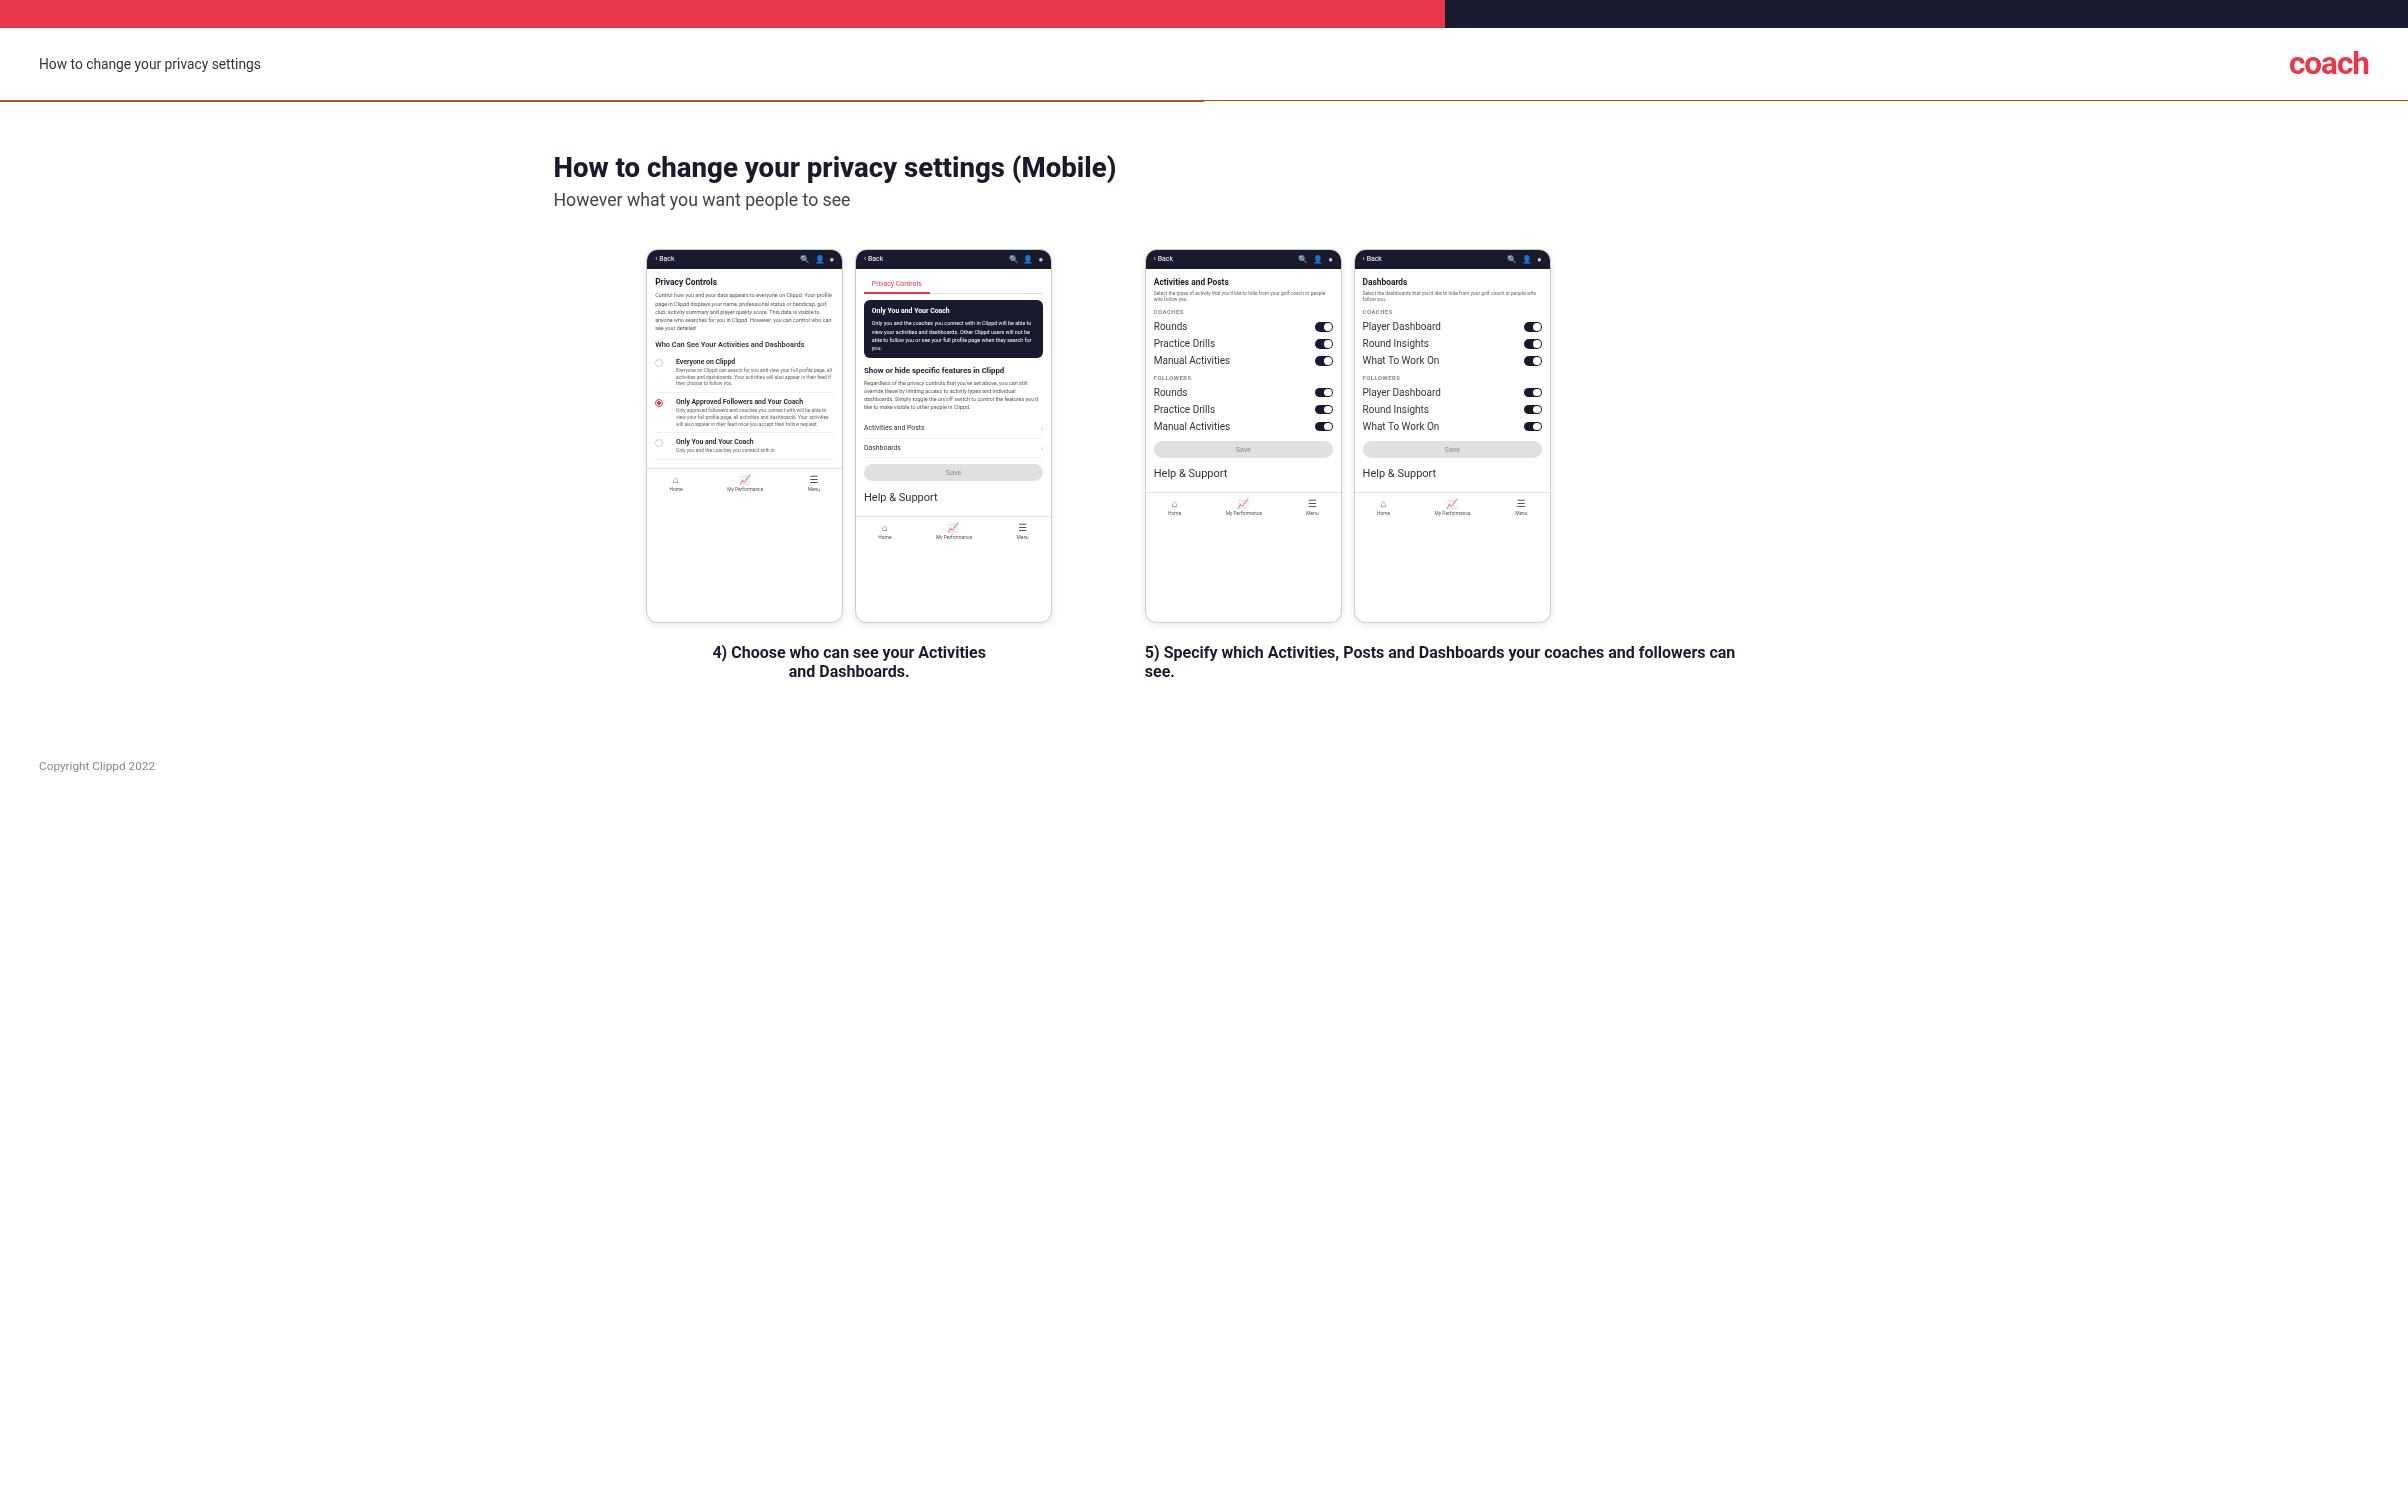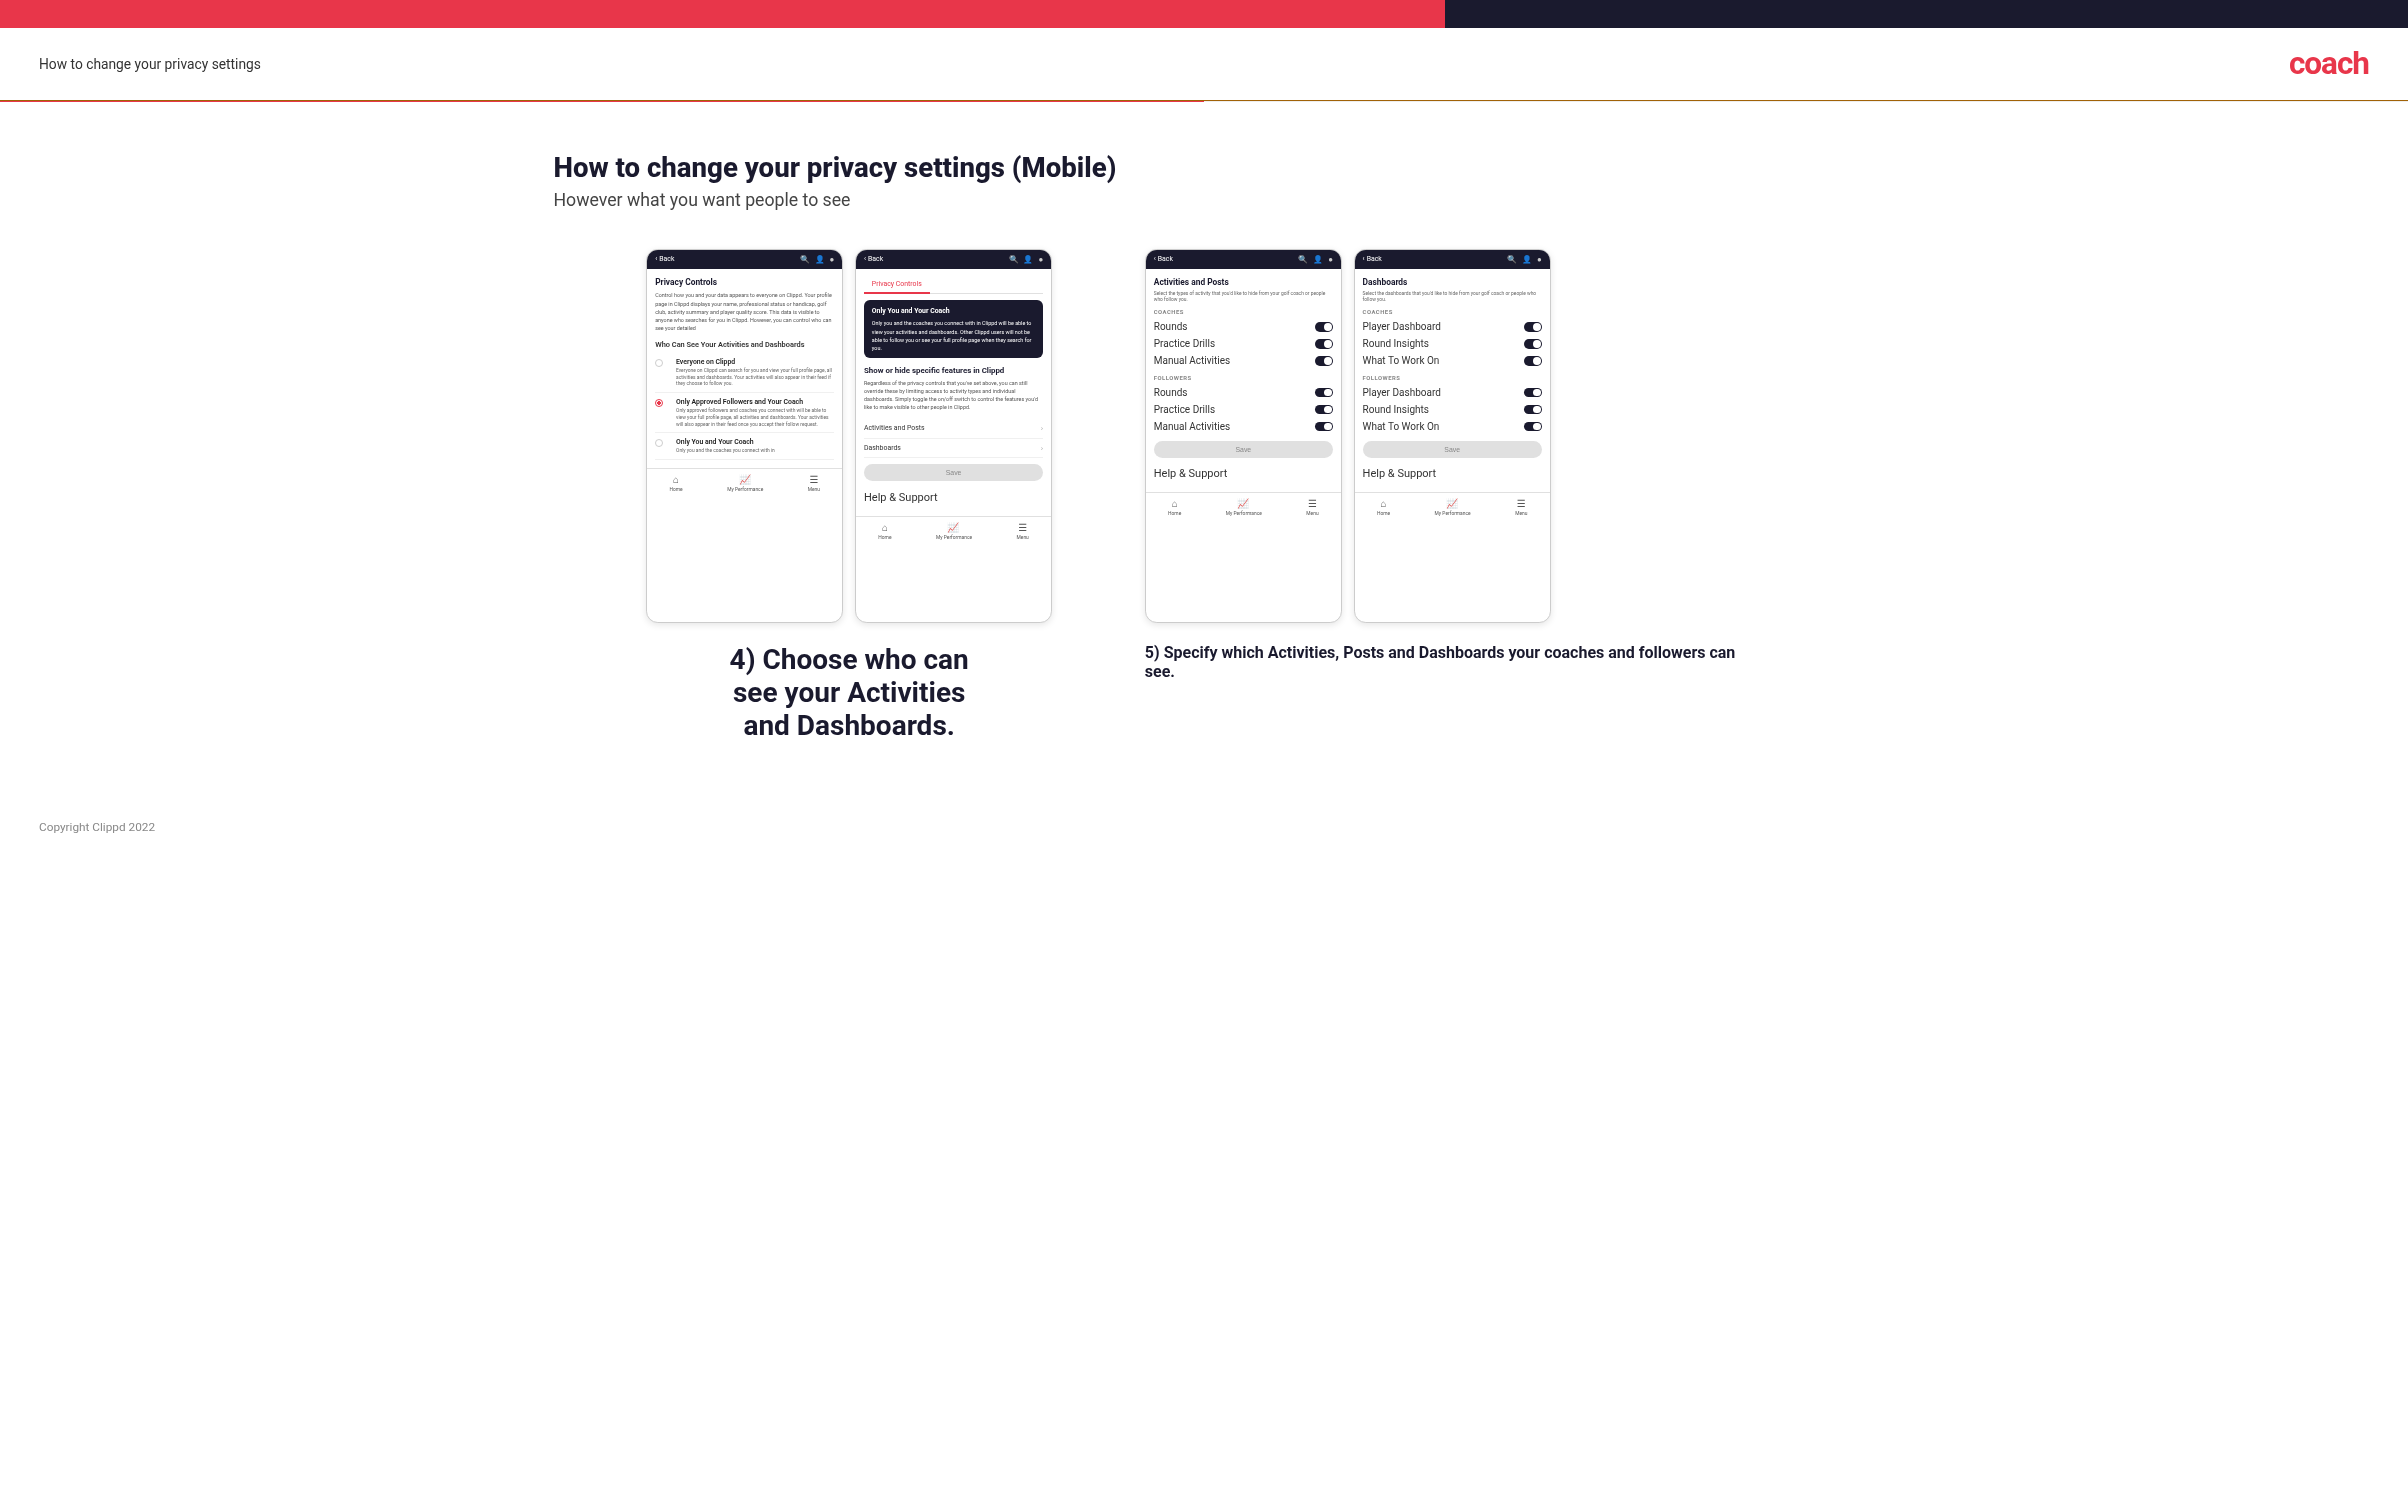--- a/index.html
+++ b/index.html
@@ -327,21 +327,21 @@
     
     .step5-caption {
       font-size: 16px;
       font-weight: 700;
       color: #1a1a2e;
       margin-top: 19.7px;
       max-width: 591px;
     }
 
     .step4-caption {
-      font-size: 28px;
+      font-size: 16px;
       font-weight: 700;
       color: #1a1a2e;
       margin-top: 19.7px;
       max-width: 276px;
       text-align: center;
     }
 
     
     .footer {
       padding: 19.7px 39px;

